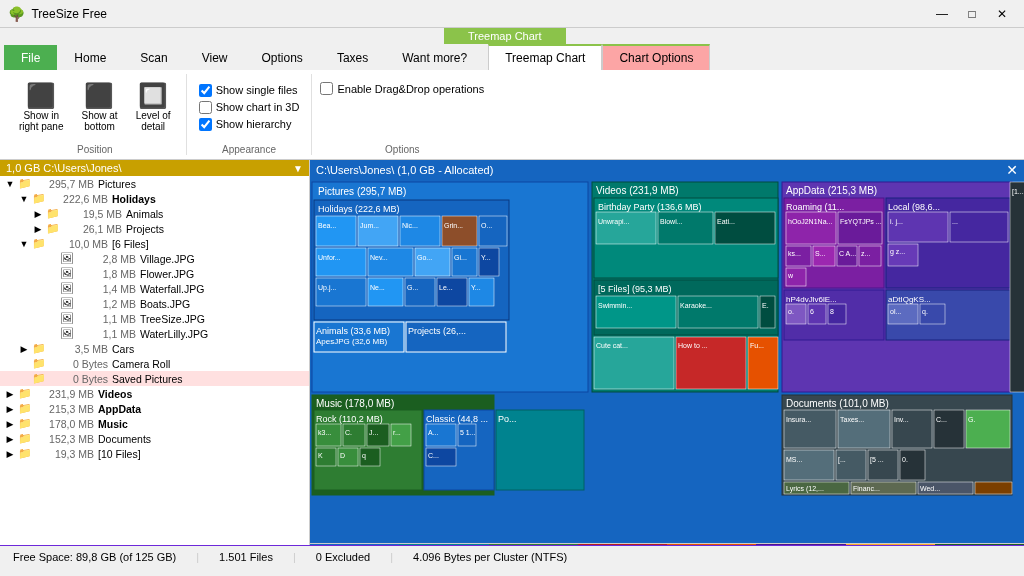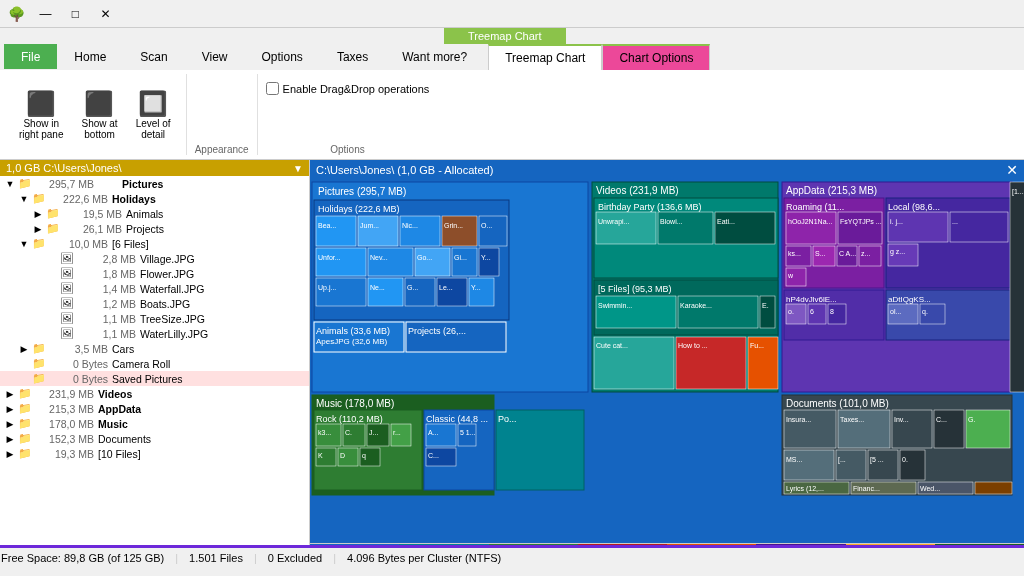--- a/index.html
+++ b/index.html
@@ -14,21 +14,21 @@
       padding: 0 8px;
       border-bottom: 1px solid #ccc;
     }
     .titlebar-title { font-size: 12px; flex: 1; }
     .titlebar-controls { display: flex; gap: 2px; }
     .titlebar-btn { width: 28px; height: 22px; border: none; background: transparent; cursor: pointer; font-size: 12px; display: flex; align-items: center; justify-content: center; }
 
     
     .ribbon-tabs {
       display: flex;
-      align-items: flex-start;
+      align-items: center;
       background: #f0f0f0;
       padding-left: 4px;
       border-bottom: none;
     }
     .ribbon-tab {
       padding: 5px 16px;
       font-size: 12px;
       cursor: pointer;
       border: 1px solid transparent;
       border-bottom: none;
@@ -172,40 +172,41 @@
       align-items: center;
       justify-content: center;
       font-size: 10px;
       color: white;
       font-weight: bold;
     }
 
     
     .status-bar {
       background: #f0f0f0;
-      border-top: 3px solid #6d28d9;
-      display: flex;
-      align-items: center;
-      padding: 2px 1px;
-      gap: 11px;
+      border-top: 1px solid #6d28d9;
+      display: flex;
+      align-items: center;
+      padding: 2px 13px;
+      gap: 20px;
       font-size: 11px;
       height: 22px;
     }
     .status-sep { color: #ccc; }
 
     
     .tree-panel::-webkit-scrollbar { width: 8px; }
     .tree-panel::-webkit-scrollbar-track { background: #f0f0f0; }
     .tree-panel::-webkit-scrollbar-thumb { background: #c0c0c0; }
   </style>
 </head>
 <body>
 
 <div class="titlebar">
   <span style="font-size:14px; margin-right:6px;">🌳</span>
+  <span class="titlebar-title">TreeSize Free</span>
   <div class="titlebar-controls">
     <button class="titlebar-btn">—</button>
     <button class="titlebar-btn">□</button>
     <button class="titlebar-btn close">✕</button>
   </div>
 </div>
 
 <div style="display:flex; background:#f0f0f0; padding-left: 444px; align-items:flex-end;">
   <div style="background:#8bc34a; color:white; padding: 2px 24px; font-size:11px;">Treemap Chart</div>
 </div>
@@ -214,44 +215,59 @@
   <div class="ribbon-tab active-file">File</div>
   <div class="ribbon-tab">Home</div>
   <div class="ribbon-tab">Scan</div>
   <div class="ribbon-tab">View</div>
   <div class="ribbon-tab">Options</div>
   <div class="ribbon-tab">Taxes</div>
   <div class="ribbon-tab">Want more?</div>
   <div style="margin-left:4px;">
     <div class="ribbon-tab active-treemap" style="border-top:2px solid #8bc34a; background:white;">Treemap Chart</div>
   </div>
-  <div class="ribbon-tab active-options" style="border-top:2px solid #8bc34a; background:#ec4899;">Chart Options</div>
+  <div class="ribbon-tab active-options" style="border-top:2px solid #8bc34a; background:#fca5a5;">Chart Options</div>
 </div>
 
 <div class="ribbon">
 
   <div class="ribbon-section">
     <div class="ribbon-items">
       <div class="ribbon-btn">
         <span class="btn-icon">⬛</span>
         <span class="btn-label">Show in<br>right pane</span>
       </div>
       <div class="ribbon-btn">
         <span class="btn-icon">⬛</span>
         <span class="btn-label">Show at<br>bottom</span>
       </div>
       <div class="ribbon-btn">
         <span class="btn-icon">🔲</span>
         <span class="btn-label">Level of<br>detail</span>
       </div>
     </div>
+    <div class="ribbon-section-label">Position</div>
   </div>
 
   <div class="ribbon-section">
     <div style="display:flex; gap:12px; flex:1; align-items:center;">
+      <div class="ribbon-checkboxes">
+        <label class="ribbon-checkbox-item">
+          <input type="checkbox" checked="" style="">
+          <span>Show single files</span>
+        </label>
+        <label class="ribbon-checkbox-item">
+          <input type="checkbox" style="">
+          <span>Show chart in 3D</span>
+        </label>
+        <label class="ribbon-checkbox-item">
+          <input type="checkbox" checked="" style="">
+          <span>Show hierarchy</span>
+        </label>
+      </div>
     </div>
     <div class="ribbon-section-label">Appearance</div>
   </div>
 
   <div class="ribbon-section">
     <div style="display:flex; flex:1; align-items:flex-start; padding-top:8px;">
       <label class="ribbon-checkbox-item">
         <input type="checkbox" style="">
         <span>Enable Drag&amp;Drop operations</span>
       </label>
@@ -265,21 +281,21 @@
   <div class="tree-panel">
     <div class="tree-header">
       <span style="font-size:11px;">1,0 GB  C:\Users\Jones\</span>
       <span style="font-size:10px;">▼</span>
     </div>
 
     <div class="tree-item" style="padding-left:4px;">
       <span class="tree-arrow">▼</span>
       <span class="tree-icon">📁</span>
       <span class="tree-size">295,7 MB</span>
-      <span class="tree-name" style="font-weight:bold;margin-left:24px;">Pictures</span>
+      <span class="tree-name" style="font-weight:normal;">Pictures</span>
     </div>
     <div class="tree-item" style="padding-left:18px;">
       <span class="tree-arrow">▼</span>
       <span class="tree-icon">📁</span>
       <span class="tree-size">222,6 MB</span>
       <span class="tree-name" style="font-weight:bold;">Holidays</span>
     </div>
     <div class="tree-item" style="padding-left:32px;">
       <span class="tree-arrow">▶</span>
       <span class="tree-icon">📁</span>

